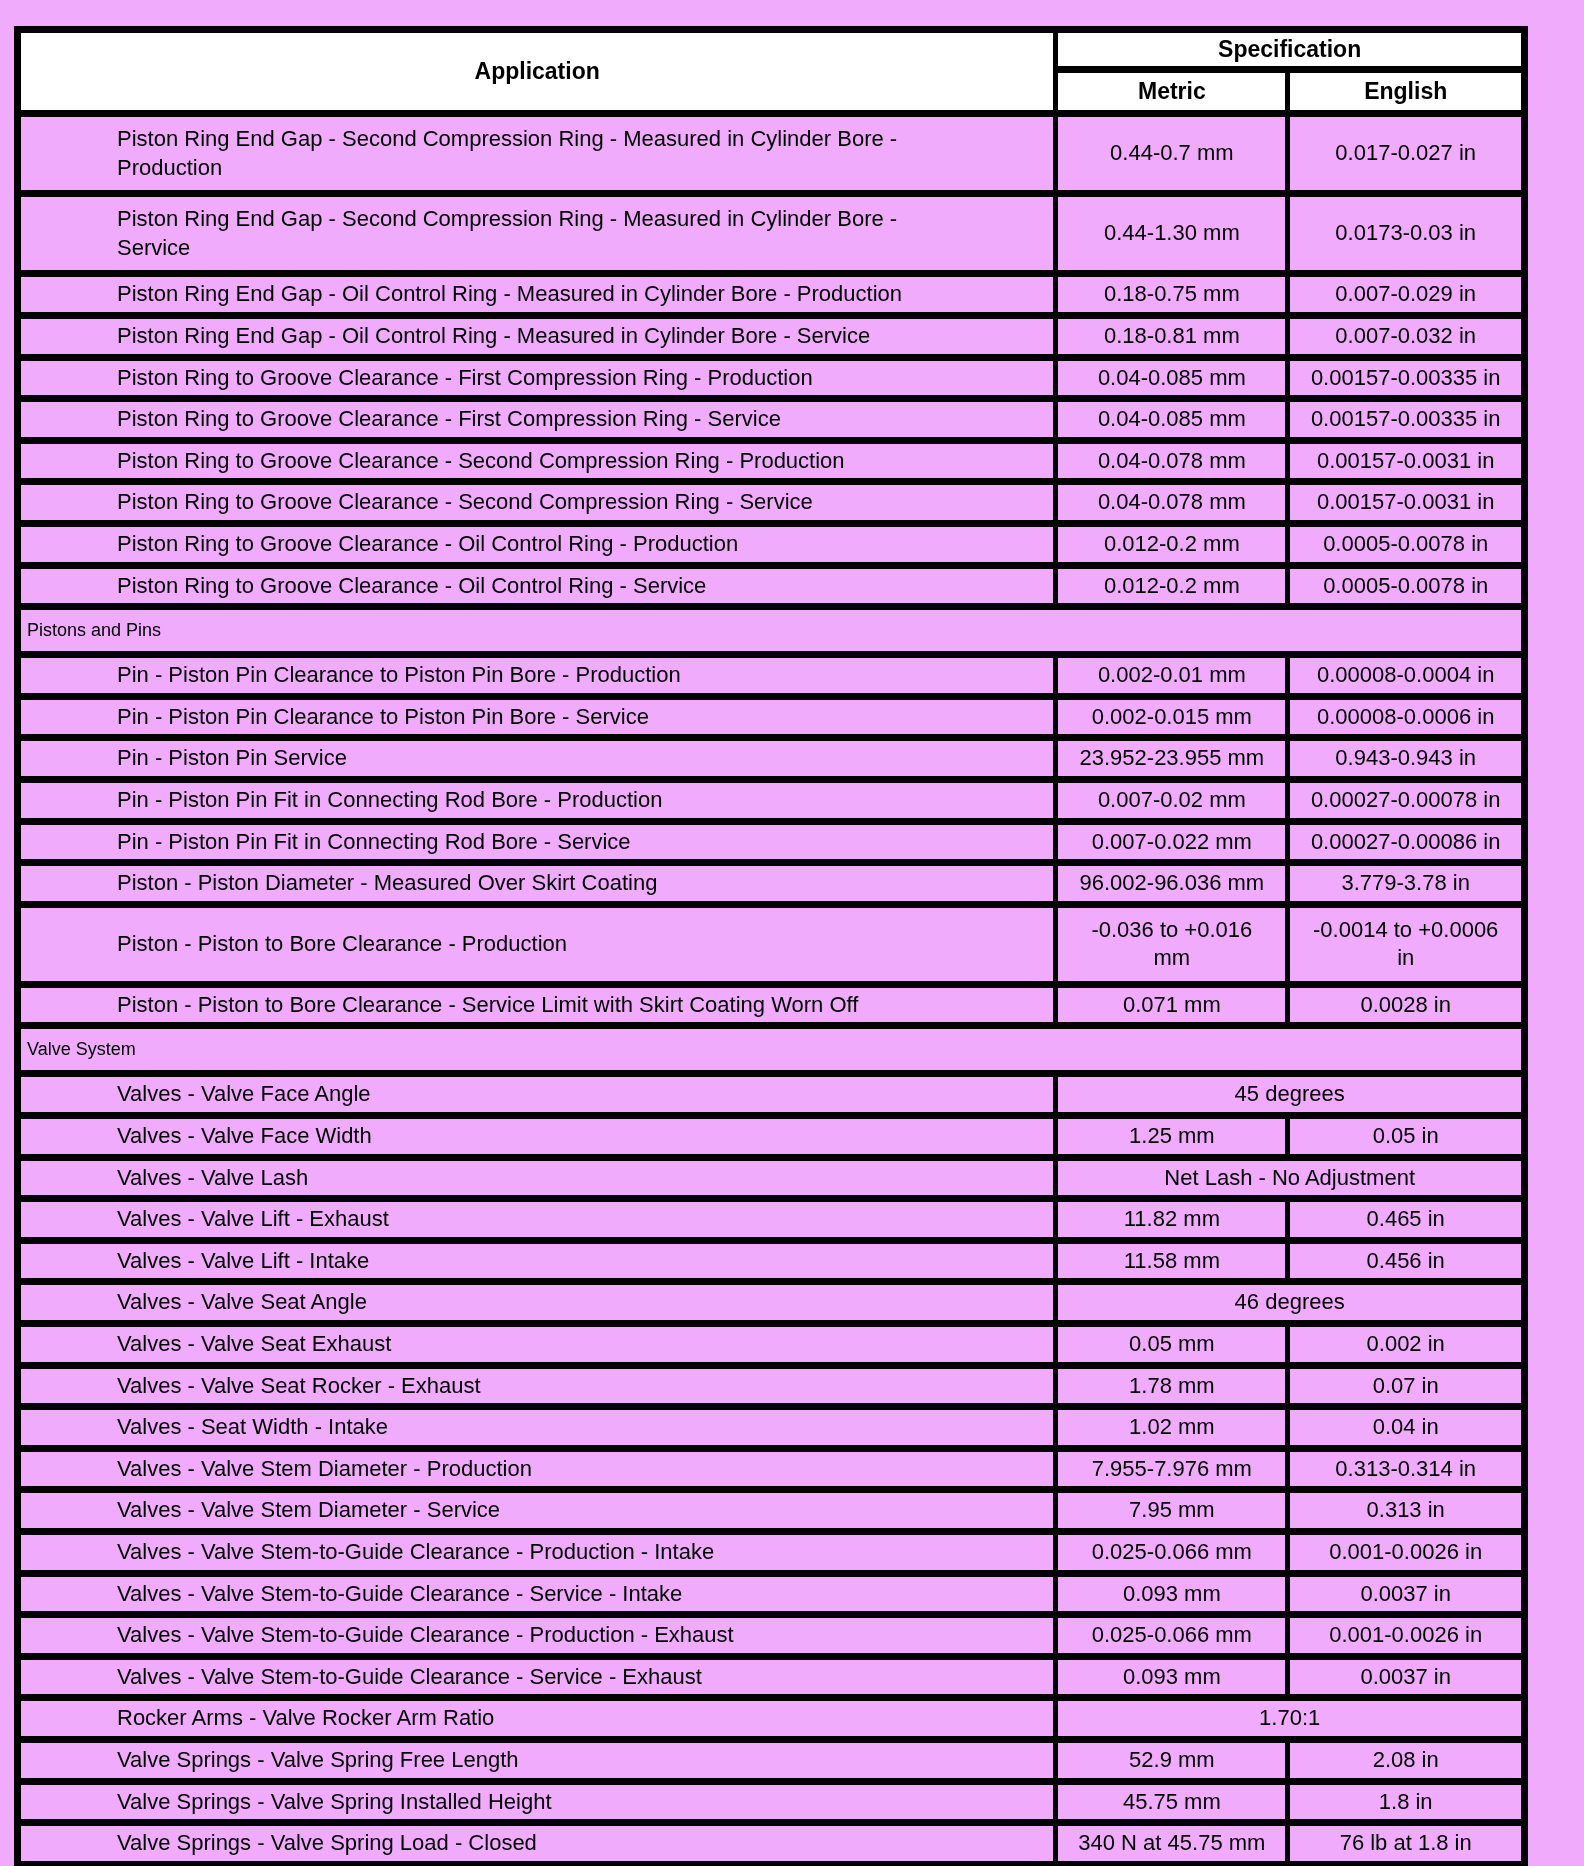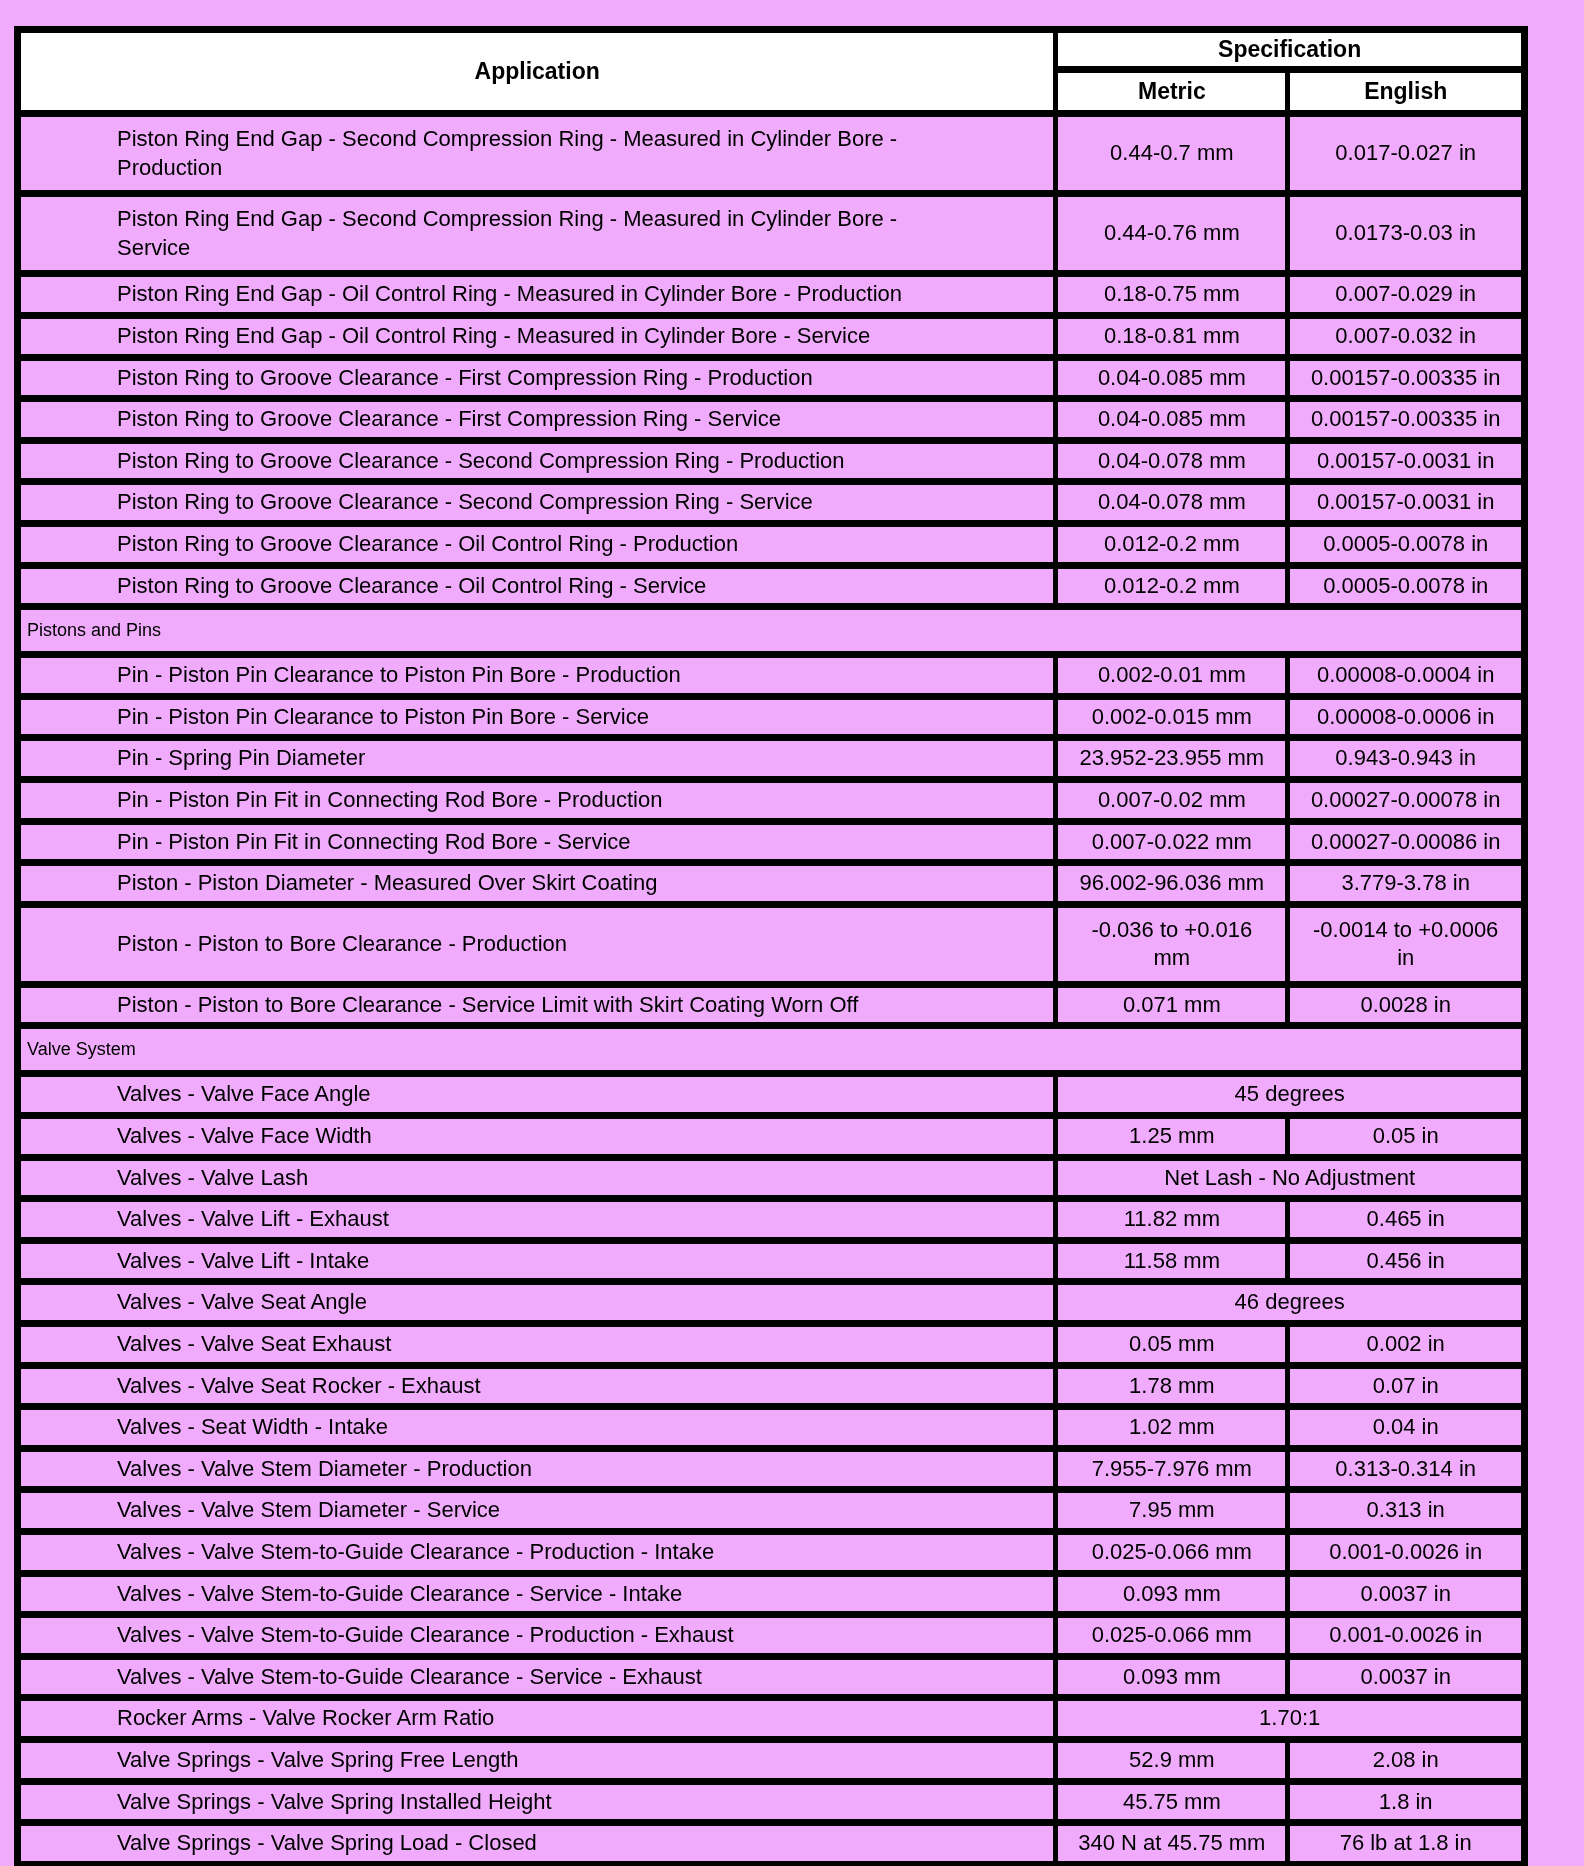--- a/index.html
+++ b/index.html
@@ -90,21 +90,21 @@
     <tbody>
         <tr class="tall">
           <td class="app-cell">Piston Ring End Gap - Second Compression Ring - Measured in Cylinder Bore -
 Production</td>
           <td class="val-cell">0.44-0.7 mm</td>
           <td class="val-cell">0.017-0.027 in</td>
         </tr>
         <tr class="tall">
           <td class="app-cell">Piston Ring End Gap - Second Compression Ring - Measured in Cylinder Bore -
 Service</td>
-          <td class="val-cell">0.44-0.76 mm</td>
+          <td class="val-cell">0.44-1.30 mm</td>
           <td class="val-cell">0.0173-0.03 in</td>
         </tr>
         <tr>
           <td class="app-cell">Piston Ring End Gap - Oil Control Ring - Measured in Cylinder Bore - Production</td>
           <td class="val-cell">0.18-0.75 mm</td>
           <td class="val-cell">0.007-0.029 in</td>
         </tr>
         <tr>
           <td class="app-cell">Piston Ring End Gap - Oil Control Ring - Measured in Cylinder Bore - Service</td>
           <td class="val-cell">0.18-0.81 mm</td>
@@ -147,21 +147,21 @@
           <td class="app-cell">Pin - Piston Pin Clearance to Piston Pin Bore - Production</td>
           <td class="val-cell">0.002-0.01 mm</td>
           <td class="val-cell">0.00008-0.0004 in</td>
         </tr>
         <tr>
           <td class="app-cell">Pin - Piston Pin Clearance to Piston Pin Bore - Service</td>
           <td class="val-cell">0.002-0.015 mm</td>
           <td class="val-cell">0.00008-0.0006 in</td>
         </tr>
         <tr>
-          <td class="app-cell">Pin - Spring Pin Diameter</td>
+          <td class="app-cell">Pin - Piston Pin Service</td>
           <td class="val-cell">23.952-23.955 mm</td>
           <td class="val-cell">0.943-0.943 in</td>
         </tr>
         <tr>
           <td class="app-cell">Pin - Piston Pin Fit in Connecting Rod Bore - Production</td>
           <td class="val-cell">0.007-0.02 mm</td>
           <td class="val-cell">0.00027-0.00078 in</td>
         </tr>
         <tr>
           <td class="app-cell">Pin - Piston Pin Fit in Connecting Rod Bore - Service</td>

